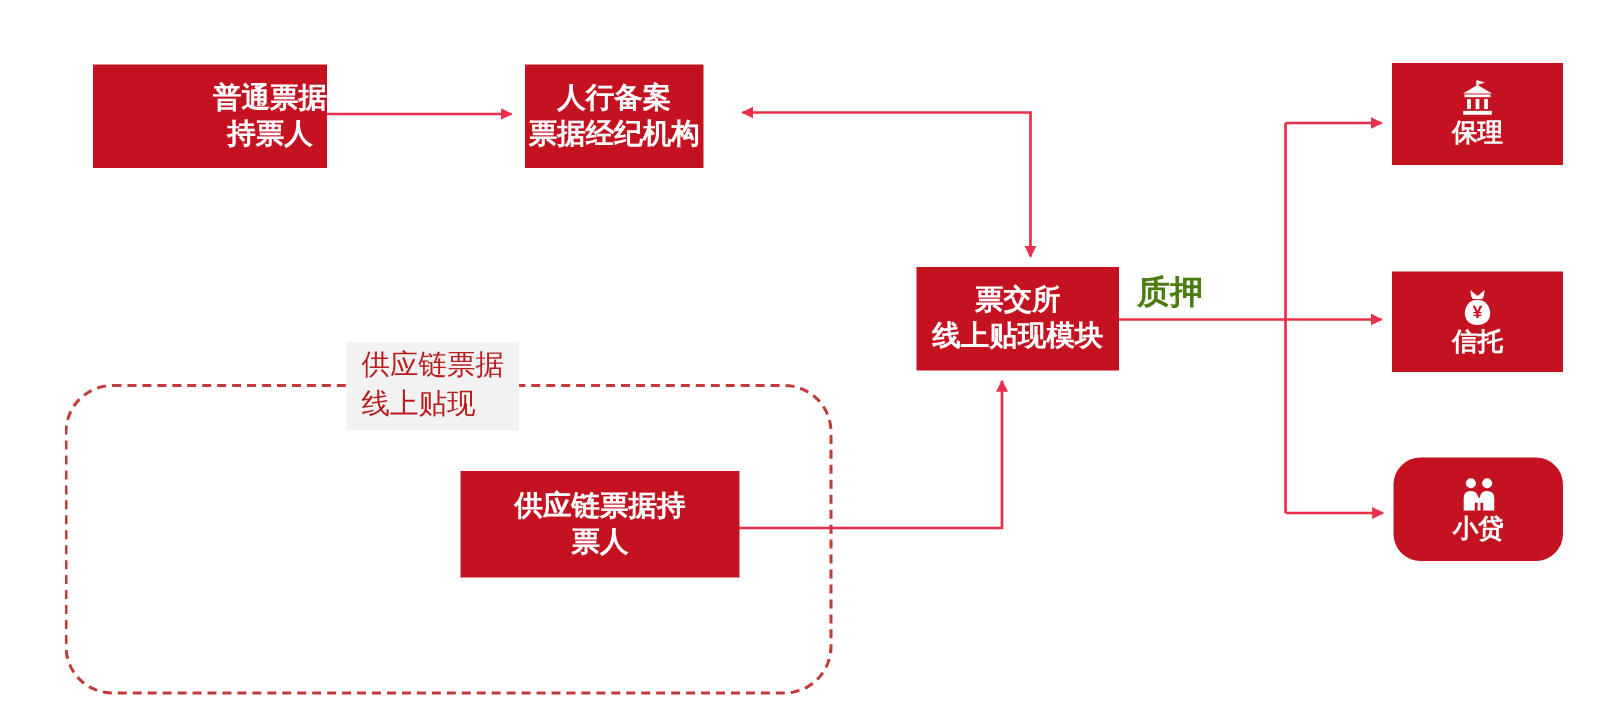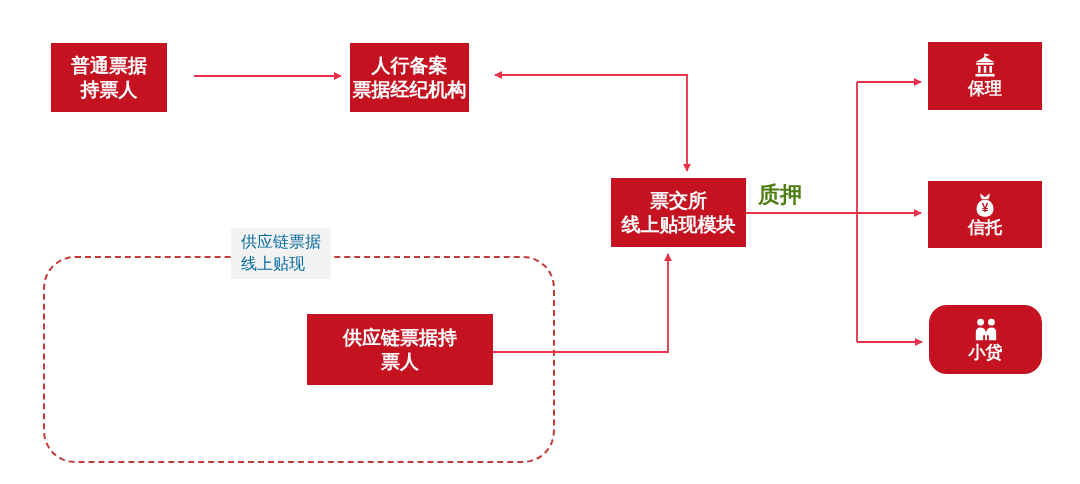--- a/index.html
+++ b/index.html
@@ -44,22 +44,22 @@
     line-height: 1.22;
   }
   .node.icon-node { flex-direction: column; gap: 1px; }
   .icon-node .node-label { font-size: 17px; line-height: 1.1; }
   .icon { width: 26px; height: 26px; display: block; }
   
   .group-label {
     position: absolute;
     left: 231px; top: 228px;
     background: #f2f2f2;
-    color: #0369a1;
-    font-size: 16px;
+    color: #b91c1c;
+    font-size: 19px;
     line-height: 1.35;
     padding: 3px 10px 5px 10px;
     white-space: pre-line;
   }
   
   .edge-label {
     position: absolute;
     left: 758px; top: 180px;
     color: #4d7c0f;
     font-size: 22px;
@@ -97,21 +97,21 @@
     <line x1="857" y1="82" x2="921" y2="82" stroke="#e8304a" stroke-width="1.8" marker-end="url(#arr)"></line>
 
     <line x1="857" y1="342" x2="922" y2="342" stroke="#e8304a" stroke-width="1.8" marker-end="url(#arr)"></line>
   </svg>
 
   <div class="group-label">供应链票据
 线上贴现</div>
 
   <div class="edge-label">质押</div>
 
-  <div class="node" style="left:51px; top:43px; width:116px; height:69px;">
+  <div class="node" style="left:62px; top:43px; width:156px; height:69px;justify-content:flex-end;">
     <div class="node-label">普通票据
 持票人</div>
   </div>
 
   <div class="node" style="left:350px; top:43px; width:119px; height:69px;">
     <div class="node-label">人行备案
 票据经纪机构</div>
   </div>
 
   <div class="node" style="left:601px; top:178px; width:135px; height:69px;margin-left:10px;">

